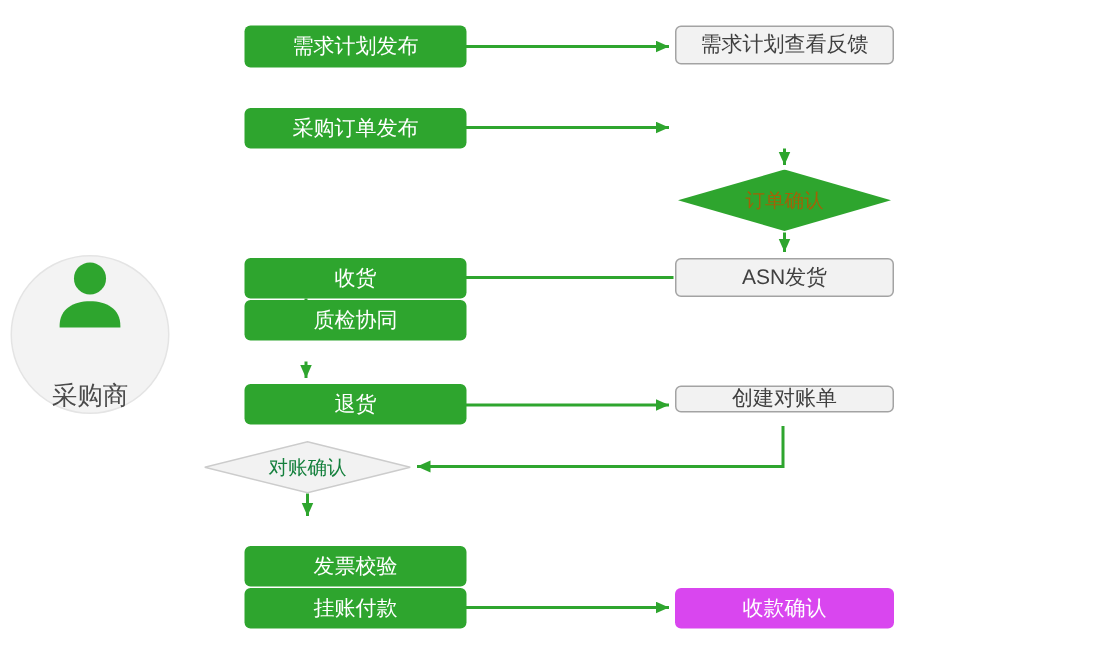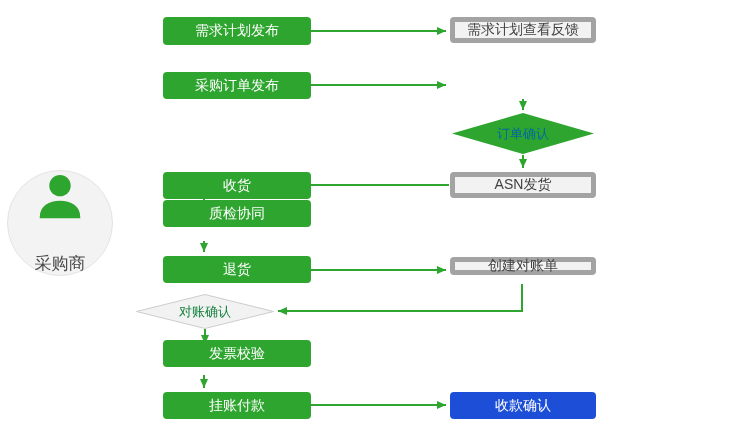--- a/index.html
+++ b/index.html
@@ -6,30 +6,30 @@
   .canvas {
     position:relative; width:731px; height:436px; background:#ffffff;
     font-family:"Liberation Sans", sans-serif; overflow:hidden;
   }
   .node {
     position:absolute; display:flex; align-items:center; justify-content:center;
     font-size:14px; border-radius:4px; box-sizing:border-box; text-align:center;
     white-space:nowrap;
   }
   .node.green { background:#2ea52e; color:#ffffff;margin-left:33px; }
-  .node.light { background:#f2f2f2; border:5px solid #a3a3a3; color:#404040; }
-  .node.red   { background:#1d4ed8; color:#ffffff; }
+  .node.light { background:#f2f2f2; border:1px solid #a3a3a3; color:#404040; }
+  .node.red   { background:#d946ef; color:#ffffff; }
 
   .diamond { position:absolute; }
   .diamond svg { display:block; }
   .diamond .lbl {
     position:absolute; inset:0; display:flex; align-items:center; justify-content:center;
     font-size:13px;
   }
-  .diamond.green-d .lbl { color:#0369a1; }
+  .diamond.green-d .lbl { color:#a16207; }
   .diamond.light-d .lbl { color:#15803d; }
 
   .actor {
     position:absolute; width:106px; height:106px; border-radius:50%;
     background:#f3f3f3; border:1px solid #e4e4e4; box-sizing:border-box;
     display:flex; flex-direction:column; align-items:center; justify-content:space-between;
   }
   .actor .lbl { font-size:17px; color:#4a4a4a; margin-top:1px; }
 
   .connectors { position:absolute; left:0; top:0; width:731px; height:436px; pointer-events:none; }
@@ -59,21 +59,21 @@
       <path d="M204 375 L204 388" marker-end="url(#arr)"></path>
       <path d="M278 405 L446 405" marker-end="url(#arr)"></path>
     </g>
   </svg>
 
   <div class="node green" style="left:130px; top:17px;  width:148px; height:28px;">需求计划发布</div>
   <div class="node green" style="left:130px; top:72px;  width:148px; height:27px;">采购订单发布</div>
   <div class="node green" style="left:130px; top:172px; width:148px; height:27px;">收货</div>
   <div class="node green" style="left:130px; top:200px; width:148px; height:27px;text-align:center;">质检协同</div>
   <div class="node green" style="left:130px; top:256px; width:148px; height:27px;">退货</div>
-  <div class="node green" style="left:130px; top:340px; width:148px; height:27px;">发票校验</div>
+  <div class="node green" style="left:130px; top:364px; width:148px; height:27px;">发票校验</div>
   <div class="node green" style="left:130px; top:392px; width:148px; height:27px;">挂账付款</div>
 
   <div class="node light" style="left:450px; top:17px;  width:146px; height:26px;">需求计划查看反馈</div>
   <div class="node light" style="left:450px; top:172px; width:146px; height:26px;">ASN发货</div>
   <div class="node light" style="left:450px; top:257px; width:146px; height:18px;">创建对账单</div>
   <div class="node red" style="left:450px; top:392px; width:146px; height:27px;">收款确认</div>
 
   <div class="diamond green-d" style="left:452px; top:113px; width:142px; height:41px;">
     <svg width="142" height="41" viewBox="0 0 142 41">
       <polygon points="71,0 142,20.5 71,41 0,20.5" fill="#2ea52e"></polygon>

